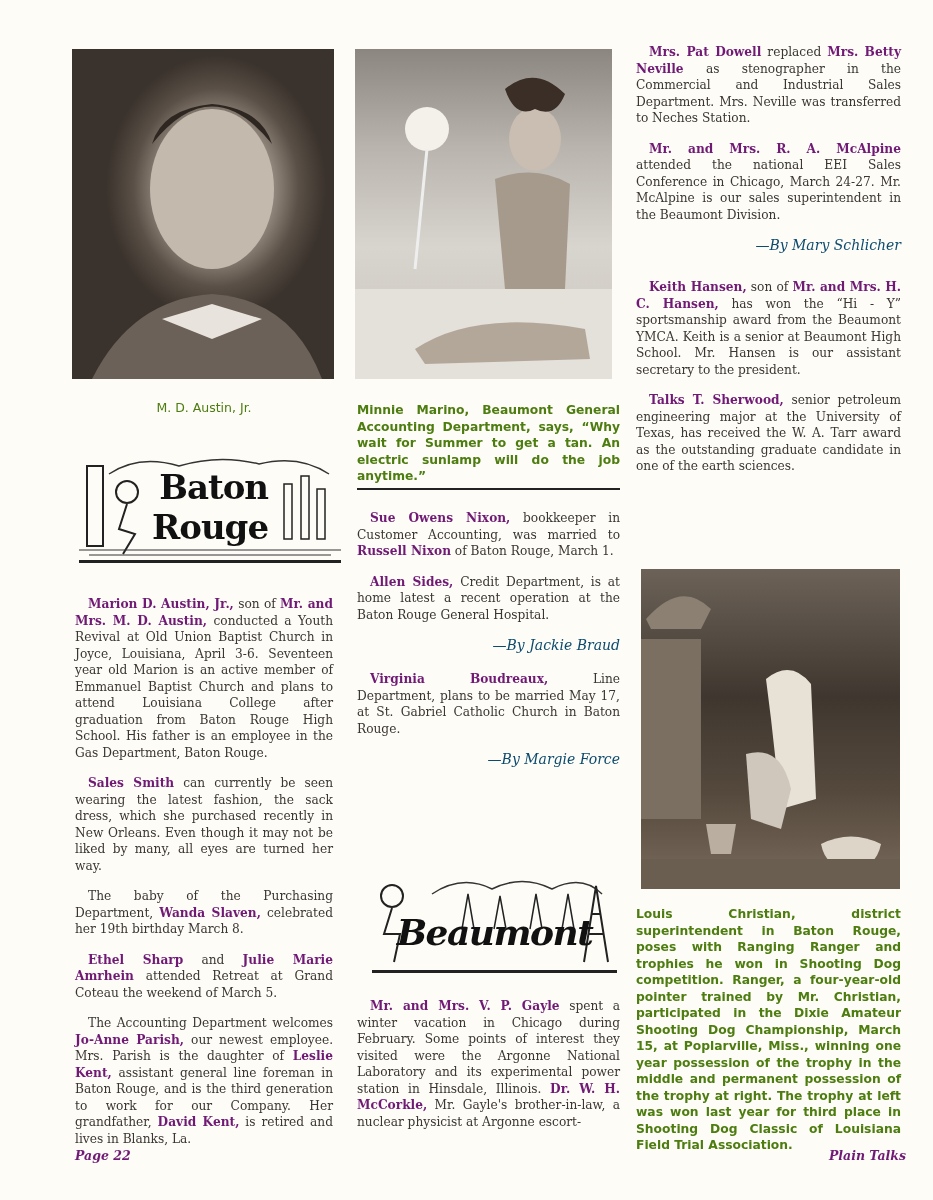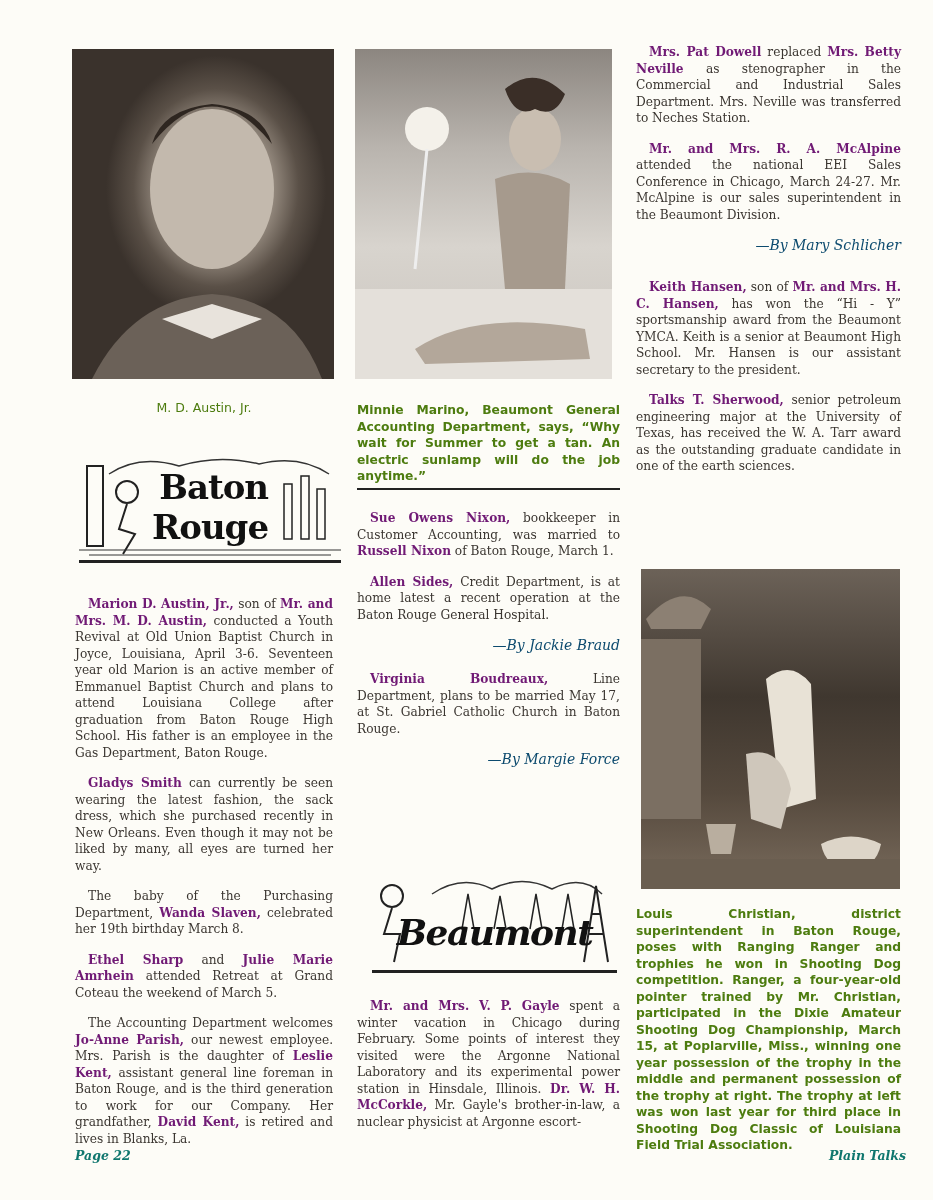--- a/index.html
+++ b/index.html
@@ -48,21 +48,21 @@
     position: absolute; border-bottom: 3px solid #222;
     display: flex; align-items: center; justify-content: center;
   }
   .logo-br { left: 79px; top: 454px; width: 262px; height: 106px; }
   .logo-bm { left: 372px; top: 874px; width: 245px; height: 96px; }
   .logo-word {
     font-family: "DejaVu Serif", serif; font-weight: bold; color: #111;
   }
   .footer {
     position: absolute; top: 1148px; font-family: "DejaVu Serif", serif;
-    font-style: italic; font-weight: bold; font-size: 12.5px; color: #0f766e;
+    font-style: italic; font-weight: bold; font-size: 12.5px; color: #701a75;
   }
 </style>
 </head>
 <body>
 
 <div class="photo photo-austin" title="Portrait of M. D. Austin, Jr. in bow tie">
   <svg width="262" height="330">
     <ellipse cx="140" cy="140" rx="62" ry="80" fill="#c3b9ad"></ellipse>
     <path d="M80 95 Q140 20 200 95 Q190 60 140 55 Q90 60 80 95Z" fill="#2e2620"></path>
     <path d="M20 330 Q60 250 140 245 Q220 250 250 330Z" fill="#6b6158"></path>
@@ -120,21 +120,21 @@
     <path d="M20 34 L12 60 L28 60 L22 88" fill="none" stroke="#222" stroke-width="2"></path>
     <path d="M60 20 Q90 0 120 15 Q150 0 180 15 Q210 0 230 20" fill="none" stroke="#333" stroke-width="1.5"></path>
     <path d="M90 55 L96 20 L102 55 M122 55 L128 22 L134 55 M158 55 L164 20 L170 55 M190 55 L196 20 L202 55" fill="none" stroke="#222" stroke-width="1.5"></path>
     <path d="M212 88 L224 12 L236 88 M216 60 L232 60 M219 40 L229 40" fill="none" stroke="#222" stroke-width="2"></path>
   </svg>
   <div class="logo-word" style="position:relative;font-size:36px;font-style:italic;margin-top:20px;letter-spacing:-1.5px;">Beaumont</div>
 </div>
 
 <div class="col col1" style="top:596px;">
   <p class="story"><b>Marion D. Austin, Jr.,</b><span> son of </span><b>Mr. and Mrs. M. D. Austin,</b><span> conducted a Youth Revival at Old Union Baptist Church in Joyce, Louisiana, April 3-6. Seventeen year old Marion is an active member of Emmanuel Baptist Church and plans to attend Louisiana College after graduation from Baton Rouge High School. His father is an employee in the Gas Department, Baton Rouge.</span></p>
-  <p class="story"><b>Gladys Smith</b><span> can currently be seen wearing the latest fashion, the sack dress, which she purchased recently in New Orleans. Even though it may not be liked by many, all eyes are turned her way.</span></p>
+  <p class="story"><b>Sales Smith</b><span> can currently be seen wearing the latest fashion, the sack dress, which she purchased recently in New Orleans. Even though it may not be liked by many, all eyes are turned her way.</span></p>
   <p class="story"><span>The baby of the Purchasing Department, </span><b>Wanda Slaven,</b><span> celebrated her 19th birthday March 8.</span></p>
   <p class="story"><b>Ethel Sharp</b><span> and </span><b>Julie Marie Amrhein</b><span> attended Retreat at Grand Coteau the weekend of March 5.</span></p>
   <p class="story"><span>The Accounting Department welcomes </span><b>Jo-Anne Parish,</b><span> our newest employee. Mrs. Parish is the daughter of </span><b>Leslie Kent,</b><span> assistant general line foreman in Baton Rouge, and is the third generation to work for our Company. Her grandfather, </span><b>David Kent,</b><span> is retired and lives in Blanks, La.</span></p>
 </div>
 
 <div class="col col2" style="top:488px;">
   <div class="rule" style="margin-bottom:20px;"></div>
   <p class="story"><b>Sue Owens Nixon,</b><span> bookkeeper in Customer Accounting, was married to </span><b>Russell Nixon</b><span> of Baton Rouge, March 1.</span></p>
   <p class="story"><b>Allen Sides,</b><span> Credit Department, is at home latest a recent operation at the Baton Rouge General Hospital.</span></p>
   <div class="byline">—By Jackie Braud</div>

